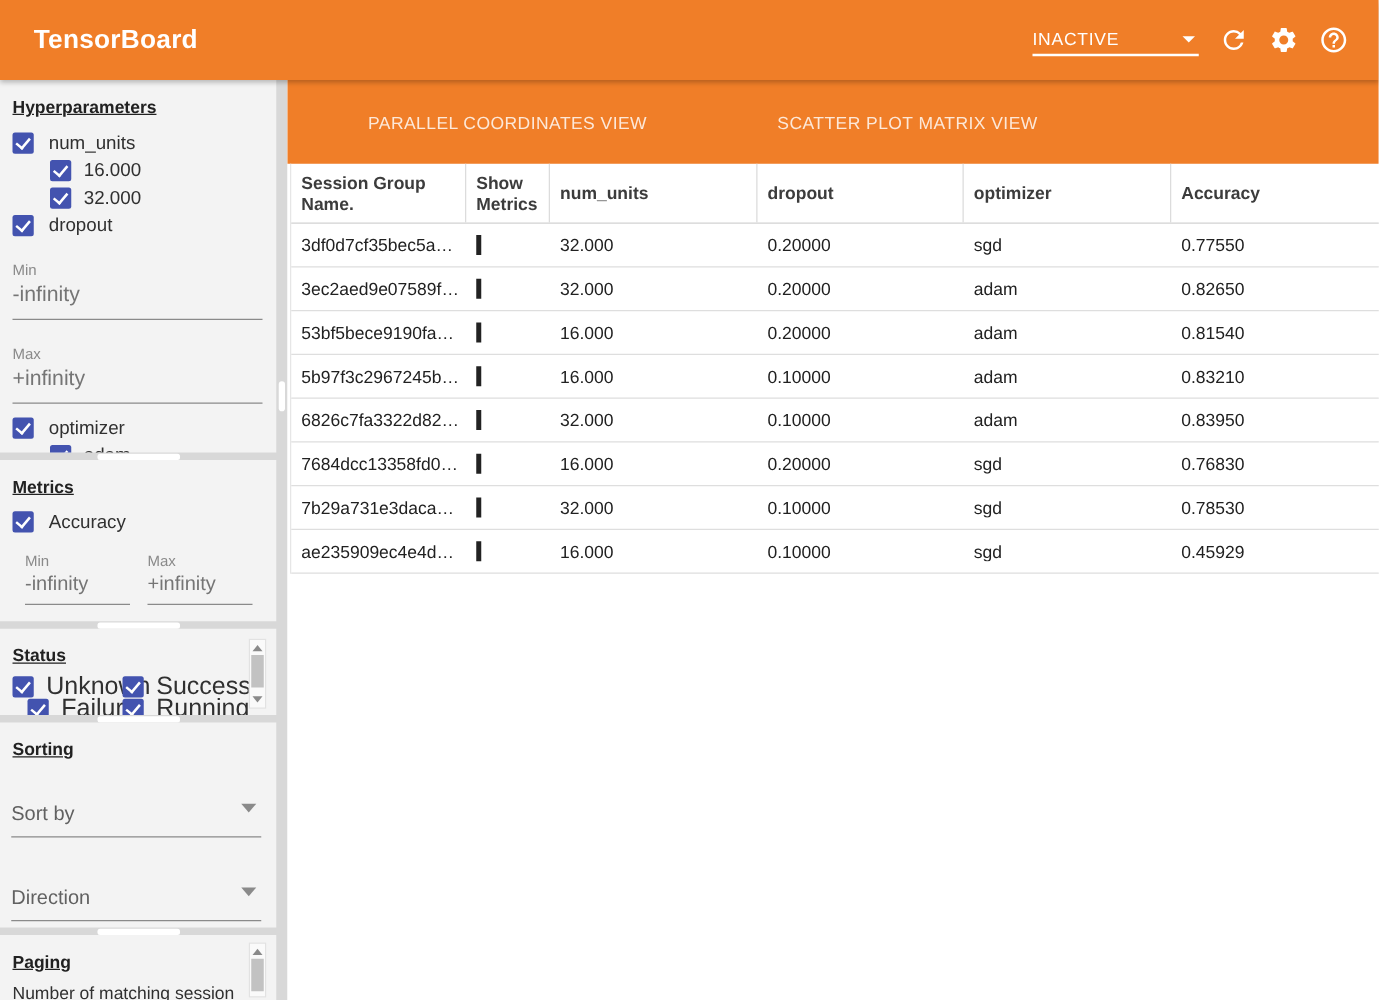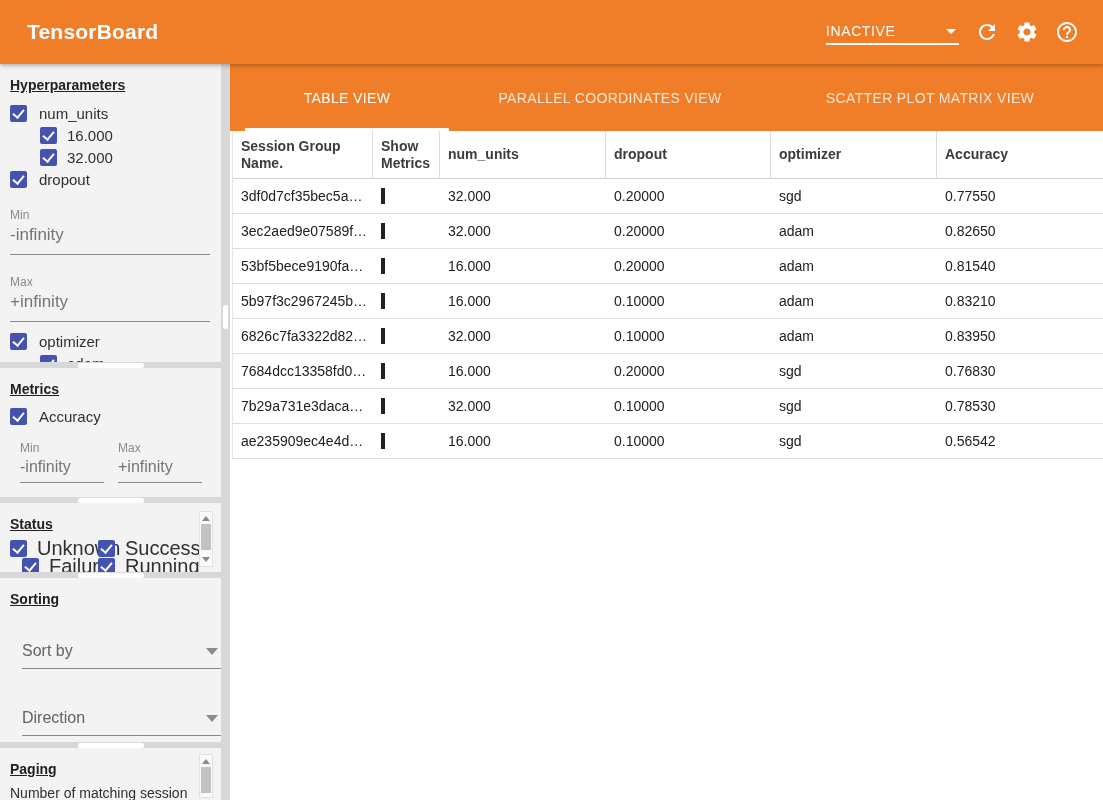--- a/index.html
+++ b/index.html
@@ -68,22 +68,22 @@
   .vscroll{position:absolute;right:8px;width:14px;background:#fafafa;border:1px solid #e2e2e2;
            display:flex;flex-direction:column;align-items:center}
   .vs-status{top:8px;height:56px}
   .vs-paging{top:6px;height:44px}
   .vs-arrow-up{width:0;height:0;border-left:4px solid transparent;border-right:4px solid transparent;
                border-bottom:5px solid #8a8a8a;margin-top:4px}
   .vs-arrow-down{width:0;height:0;border-left:4px solid transparent;border-right:4px solid transparent;
                  border-top:5px solid #8a8a8a;margin-top:auto;margin-bottom:4px}
   .vs-thumb{width:10px;height:26px;background:#c2c2c2;margin-top:3px}
 
-  .select-row{width:200px;margin:0 0 0 22px;border-bottom:1px solid #8a8a8a;display:flex;
-              align-items:center;justify-content:space-between;padding-bottom:8px;cursor:pointer}
+  .select-row{width:200px;margin:0 0 0 9px;border-bottom:1px solid #8a8a8a;display:flex;
+              justify-content:space-between;padding-bottom:8px;cursor:pointer}
   .select-label{font-size:16px;color:#616161}
   .tri-down-gray{width:0;height:0;border-left:6px solid transparent;border-right:6px solid transparent;
                  border-top:7px solid #8a8a8a;margin-right:4px}
   .sortby-row{margin-top:34px}
   .direction-row{margin-top:40px}
   .paging-text{font-size:14px;color:#303030;margin:6px 0 0 10px;width:180px;line-height:19px}
 
   
   .main{position:absolute;left:230px;top:64px;width:873px;height:736px;background:#fff}
   .view-tabs{height:67px;background:var(--orange);display:flex;padding-left:15px}
@@ -229,24 +229,20 @@
       <span class="vs-thumb"></span>
     </div>
   </div>
 
   <div class="side-scroll-thumb"></div>
 </div>
 
 <div class="main">
 
   <div class="view-tabs">
-    <div class="view-tab vt-1 active">
-      <span>TABLE VIEW</span>
-      <div class="vt-indicator"></div>
-    </div>
     <div class="view-tab vt-2">
       <span>PARALLEL COORDINATES VIEW</span>
     </div>
     <div class="view-tab vt-3">
       <span>SCATTER PLOT MATRIX VIEW</span>
     </div>
   </div>
 
   <div class="table">
     <div class="thead">
@@ -313,16 +309,16 @@
       <div class="td c4">0.10000</div>
       <div class="td c5">sgd</div>
       <div class="td c6">0.78530</div>
     </div>
     <div class="tr">
       <div class="td c1">ae235909ec4e4d…</div>
       <div class="td c2"><span class="cb-empty"></span></div>
       <div class="td c3">16.000</div>
       <div class="td c4">0.10000</div>
       <div class="td c5">sgd</div>
-      <div class="td c6">0.56542</div>
+      <div class="td c6">0.45929</div>
     </div>
   </div>
 </div>
 
 </body></html>

